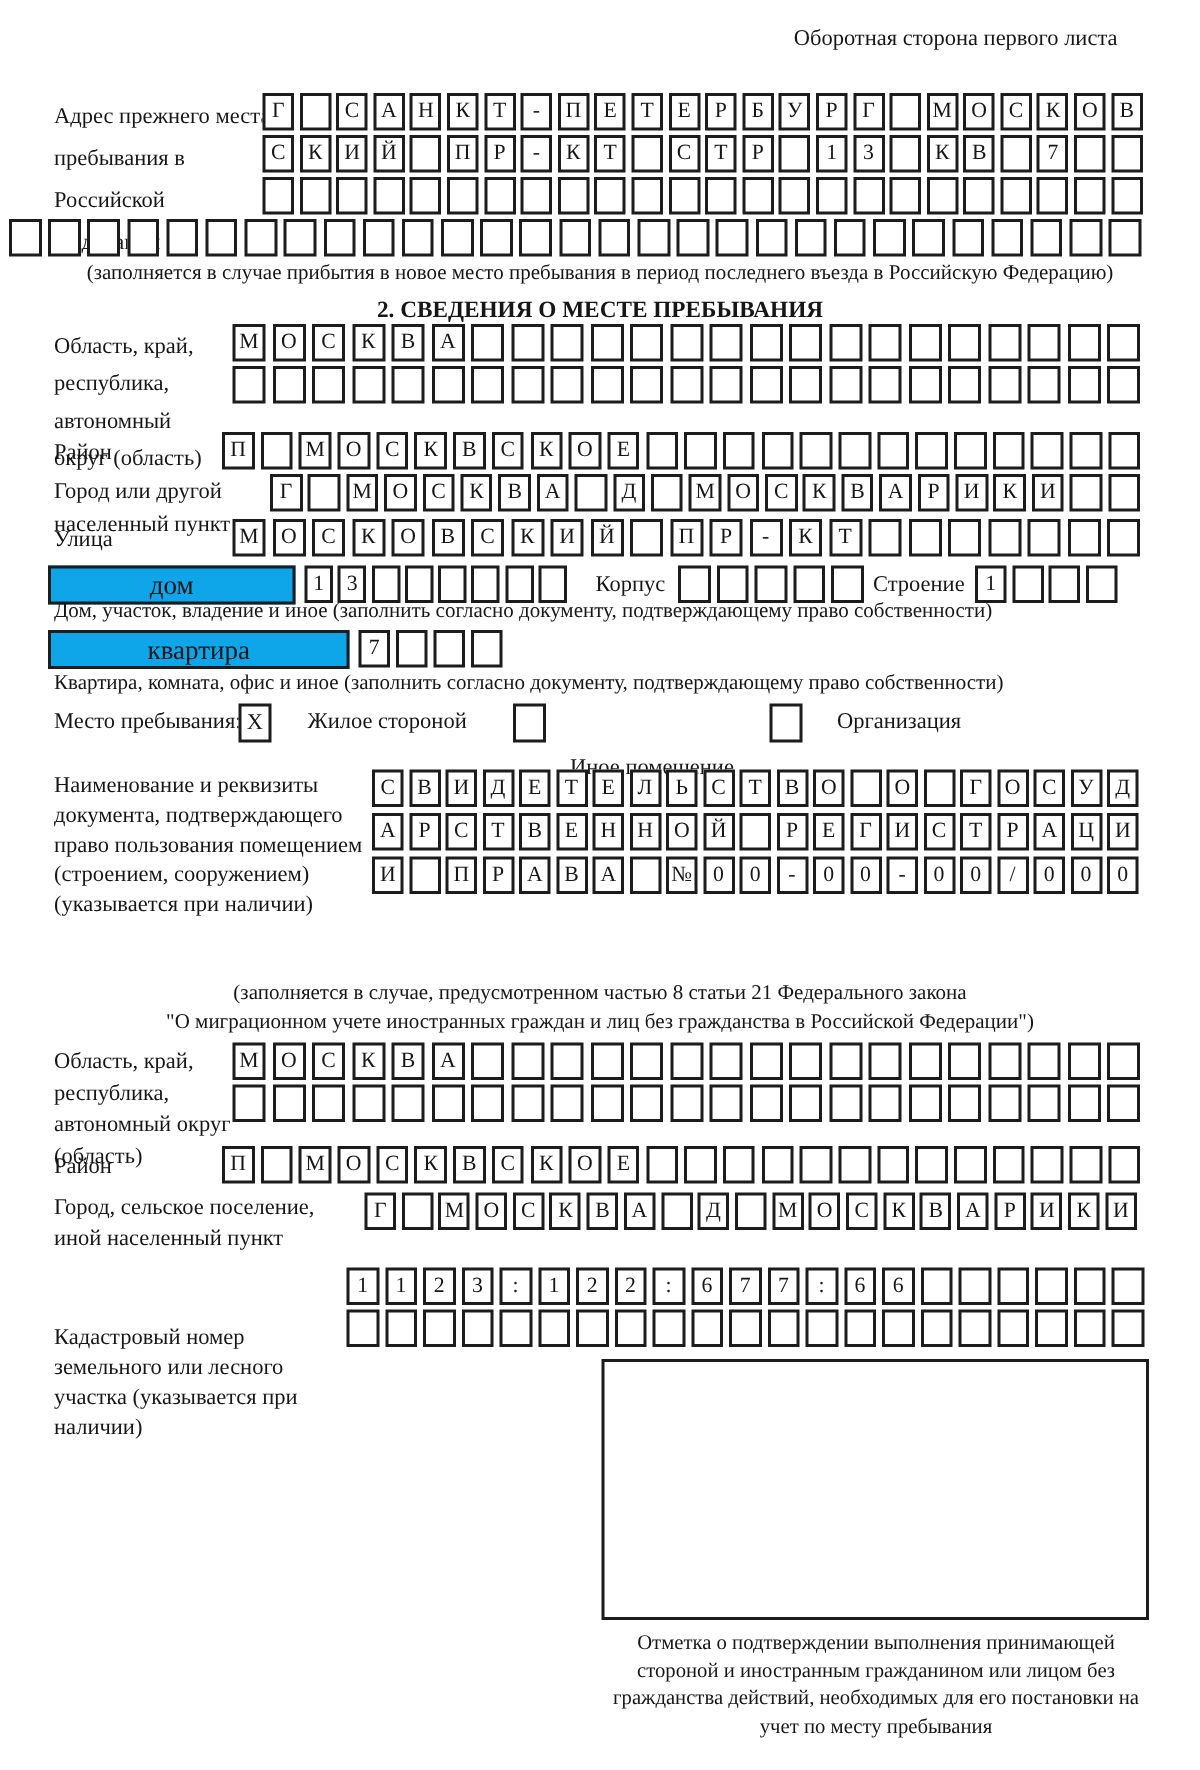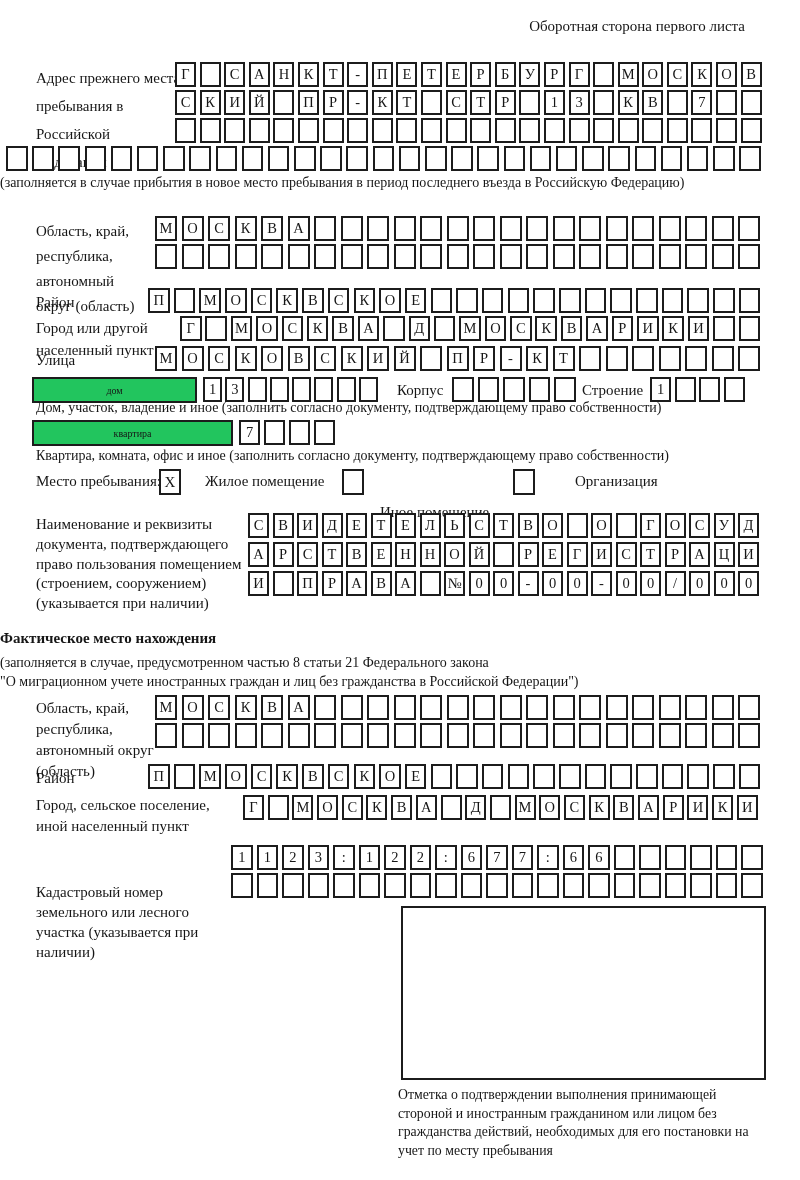--- a/index.html
+++ b/index.html
@@ -4,32 +4,32 @@
 <style>
   html,body{margin:0;padding:0;background:#fff;}
   .page{
     position:relative;width:800px;height:1180px;background:#fff;
     font-family:"Liberation Serif","DejaVu Serif",serif;color:#161616;overflow:hidden;
   }
   .abs{position:absolute;}
   .hdr{font-size:15px;margin-left:17px;}
   .lbl{font-size:15px;line-height:20px;}
   .note{font-size:14px;}
-  .center{text-align:left;}
+  .center{text-align:center;}
   .bold{font-weight:bold;}
   .cells{position:absolute;display:flex;gap:3.5px;}
   .cells .cell{
     flex:0 0 auto;box-sizing:border-box;
     width:var(--w,21px);height:25px;border:2px solid #1c1c1c;
     display:flex;align-items:center;justify-content:center;
     font-size:14.5px;line-height:1;background:#fff;
   }
   .labelbox{
     position:absolute;box-sizing:border-box;border:2px solid #1c1c1c;height:26px;
-    display:flex;align-items:center;justify-content:center;font-size:10px;background:#22c55e;
+    display:flex;align-items:center;justify-content:center;font-size:18px;background:#0ea5e9;
   }
   .checkbox{
     position:absolute;box-sizing:border-box;border:2px solid #1c1c1c;width:22px;height:26px;
     display:flex;align-items:center;justify-content:center;font-size:15px;background:#fff;
   }
   .bigbox{position:absolute;box-sizing:border-box;border:2px solid #1c1c1c;background:#fff;}
 </style>
 </head>
 <body>
 
@@ -142,20 +142,21 @@
       <span class="cell"></span>
       <span class="cell"></span>
       <span class="cell"></span>
       <span class="cell"></span>
       <span class="cell"></span>
       <span class="cell"></span>
       <span class="cell"></span>
     </div>
   <div class="abs note center" style="left:0;top:175px;width:800px;">(заполняется в случае прибытия в новое место пребывания в период последнего въезда в Российскую Федерацию)</div>
 
+  <div class="abs bold center" style="left:0;top:198px;width:800px;font-size:15.5px;">2. СВЕДЕНИЯ О МЕСТЕ ПРЕБЫВАНИЯ</div>
 
   <div class="abs lbl" style="left:36px;top:219px;width:112px;line-height:25px;">Область, край, республика, автономный округ (область)</div>
   <div class="cells" style="left:155px;top:216px;--w:22px;gap:4.5px;">
       <span class="cell">М</span>
       <span class="cell">О</span>
       <span class="cell">С</span>
       <span class="cell">К</span>
       <span class="cell">В</span>
       <span class="cell">А</span>
       <span class="cell"></span>
@@ -316,25 +317,25 @@
   <div class="cells" style="left:239px;top:420px;--w:21px;gap:4px;">
       <span class="cell">7</span>
       <span class="cell"></span>
       <span class="cell"></span>
       <span class="cell"></span>
     </div>
   <div class="abs note" style="left:36px;top:448px;">Квартира, комната, офис и иное (заполнить согласно документу, подтверждающему право собственности)</div>
 
   <div class="abs lbl" style="left:36px;top:471px;">Место пребывания:</div>
   <div class="checkbox" style="left:159px;top:469px;">X</div>
-  <div class="abs lbl" style="left:205px;top:471px;">Жилое помещение</div>
+  <div class="abs lbl" style="left:205px;top:471px;">Жилое стороной</div>
   <div class="checkbox" style="left:342px;top:469px;"></div>
   <div class="abs lbl" style="left:380px;top:471px;margin-top:31px;">Иное помещение</div>
   <div class="checkbox" style="left:513px;top:469px;"></div>
-  <div class="abs lbl" style="left:558px;top:471px;margin-left:17px;">Организация</div>
+  <div class="abs lbl" style="left:558px;top:471px;">Организация</div>
 
   <div class="abs lbl" style="left:36px;top:515px;width:212px;line-height:19.8px;">Наименование и реквизиты документа, подтверждающего право пользования помещением (строением, сооружением) (указывается при наличии)</div>
   <div class="cells" style="left:248px;top:513px;--w:21px;gap:3.5px;">
       <span class="cell">С</span>
       <span class="cell">В</span>
       <span class="cell">И</span>
       <span class="cell">Д</span>
       <span class="cell">Е</span>
       <span class="cell">Т</span>
       <span class="cell">Е</span>
@@ -393,21 +394,20 @@
       <span class="cell">0</span>
       <span class="cell">-</span>
       <span class="cell">0</span>
       <span class="cell">0</span>
       <span class="cell">/</span>
       <span class="cell">0</span>
       <span class="cell">0</span>
       <span class="cell">0</span>
     </div>
 
-  <div class="abs bold center" style="left:0;top:630px;width:800px;font-size:15px;">Фактическое место нахождения</div>
   <div class="abs note center" style="left:0;top:655px;width:800px;">(заполняется в случае, предусмотренном частью 8 статьи 21 Федерального закона</div>
   <div class="abs note center" style="left:0;top:674px;width:800px;">"О миграционном учете иностранных граждан и лиц без гражданства в Российской Федерации")</div>
 
   <div class="abs lbl" style="left:36px;top:698px;width:140px;line-height:21px;">Область, край, республика, автономный округ (область)</div>
   <div class="cells" style="left:155px;top:695px;--w:22px;gap:4.5px;">
       <span class="cell">М</span>
       <span class="cell">О</span>
       <span class="cell">С</span>
       <span class="cell">К</span>
       <span class="cell">В</span>

